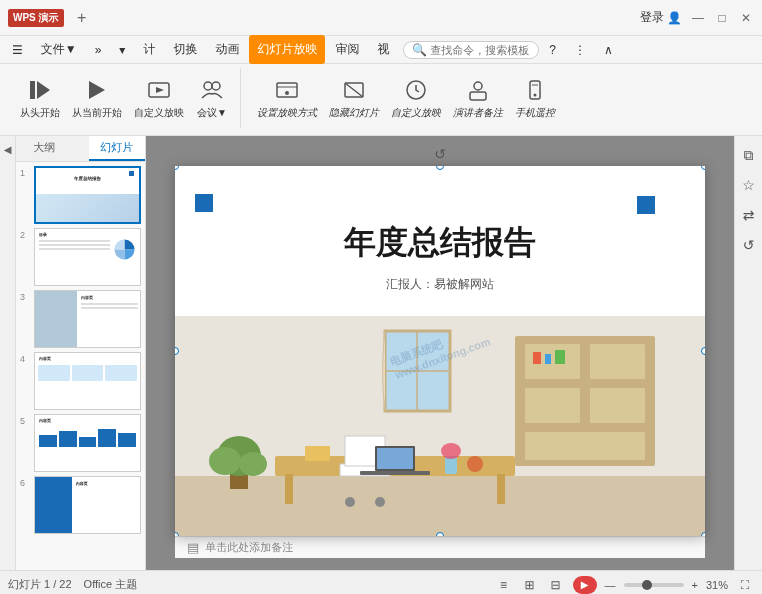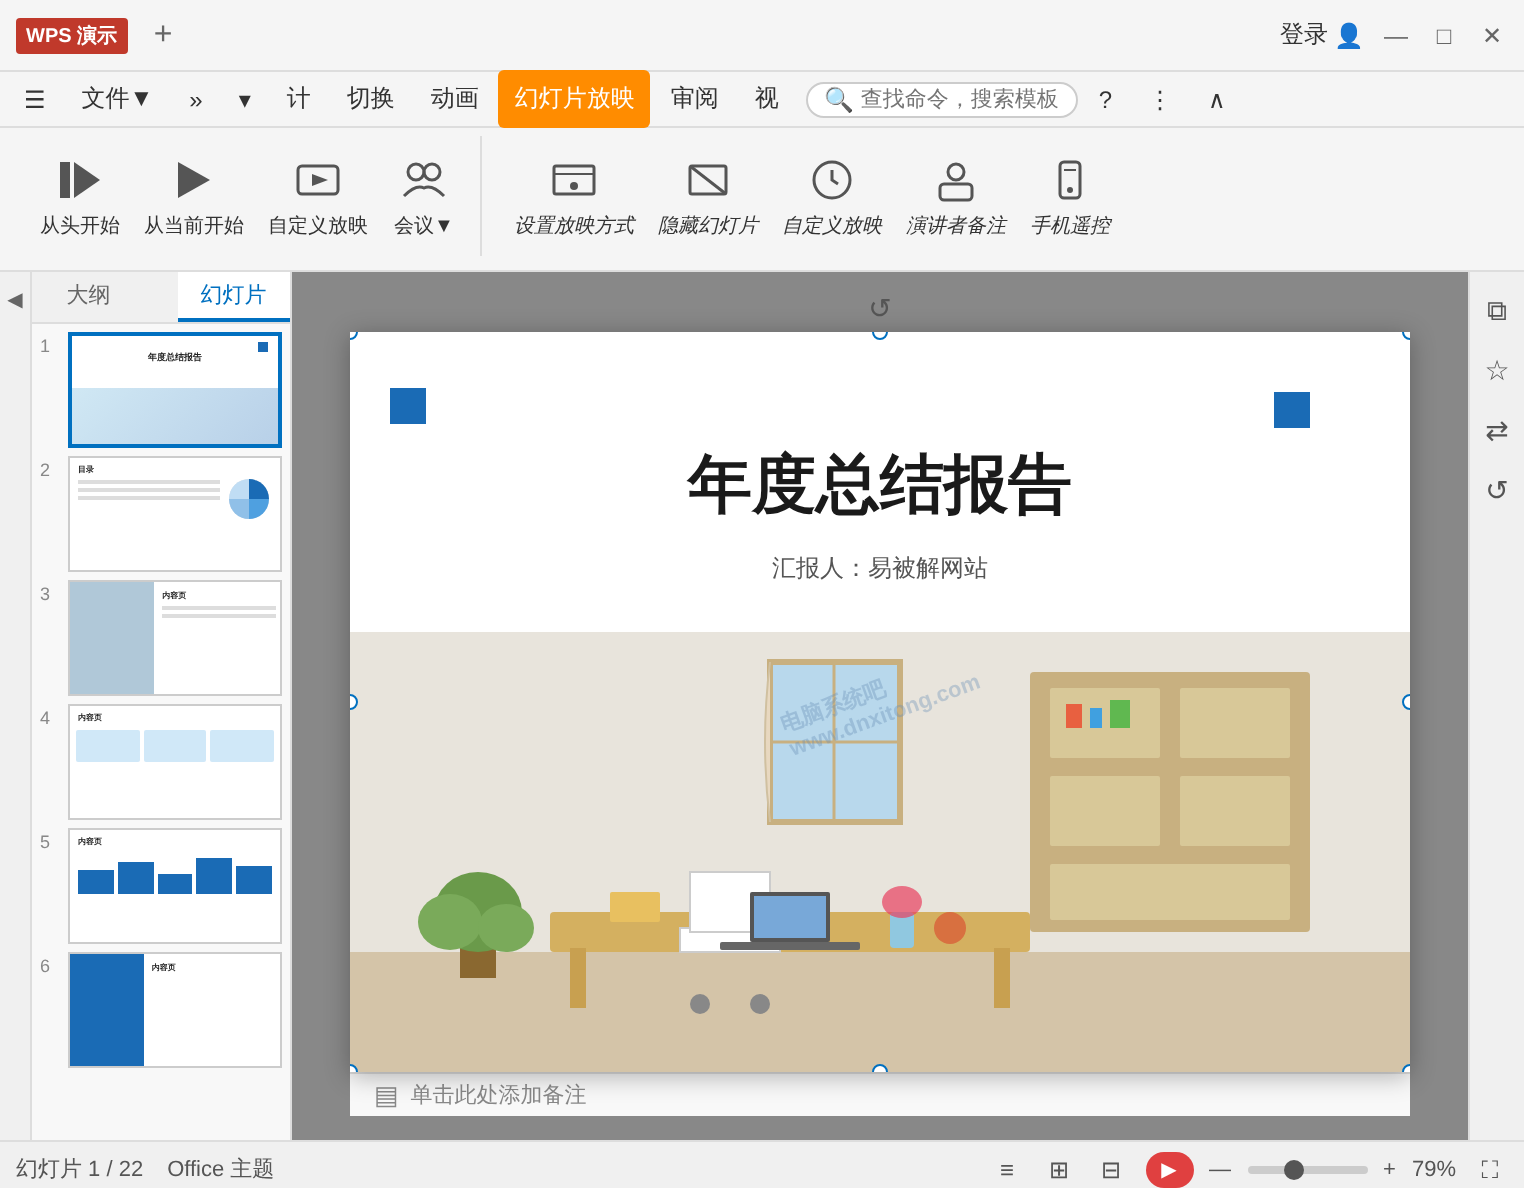--- a/index.html
+++ b/index.html
@@ -838,16 +838,16 @@
   <div class="status-right">
     <div class="view-btn">≡</div>
     <div class="view-btn">⊞</div>
     <div class="view-btn">⊟</div>
     <div class="view-btn" style="width:24px;height:18px;background:#e04040;border-radius:10px;color:white;font-size:10px;display:flex;align-items:center;justify-content:center;">▶</div>
     <span style="cursor:pointer;">—</span>
     <div class="zoom-slider">
       <div class="zoom-thumb"></div>
     </div>
     <span style="cursor:pointer;">+</span>
-    <span>79%</span>
+    <span>31%</span>
     <div class="view-btn">⛶</div>
   </div>
 </div>
 
 </body></html>

